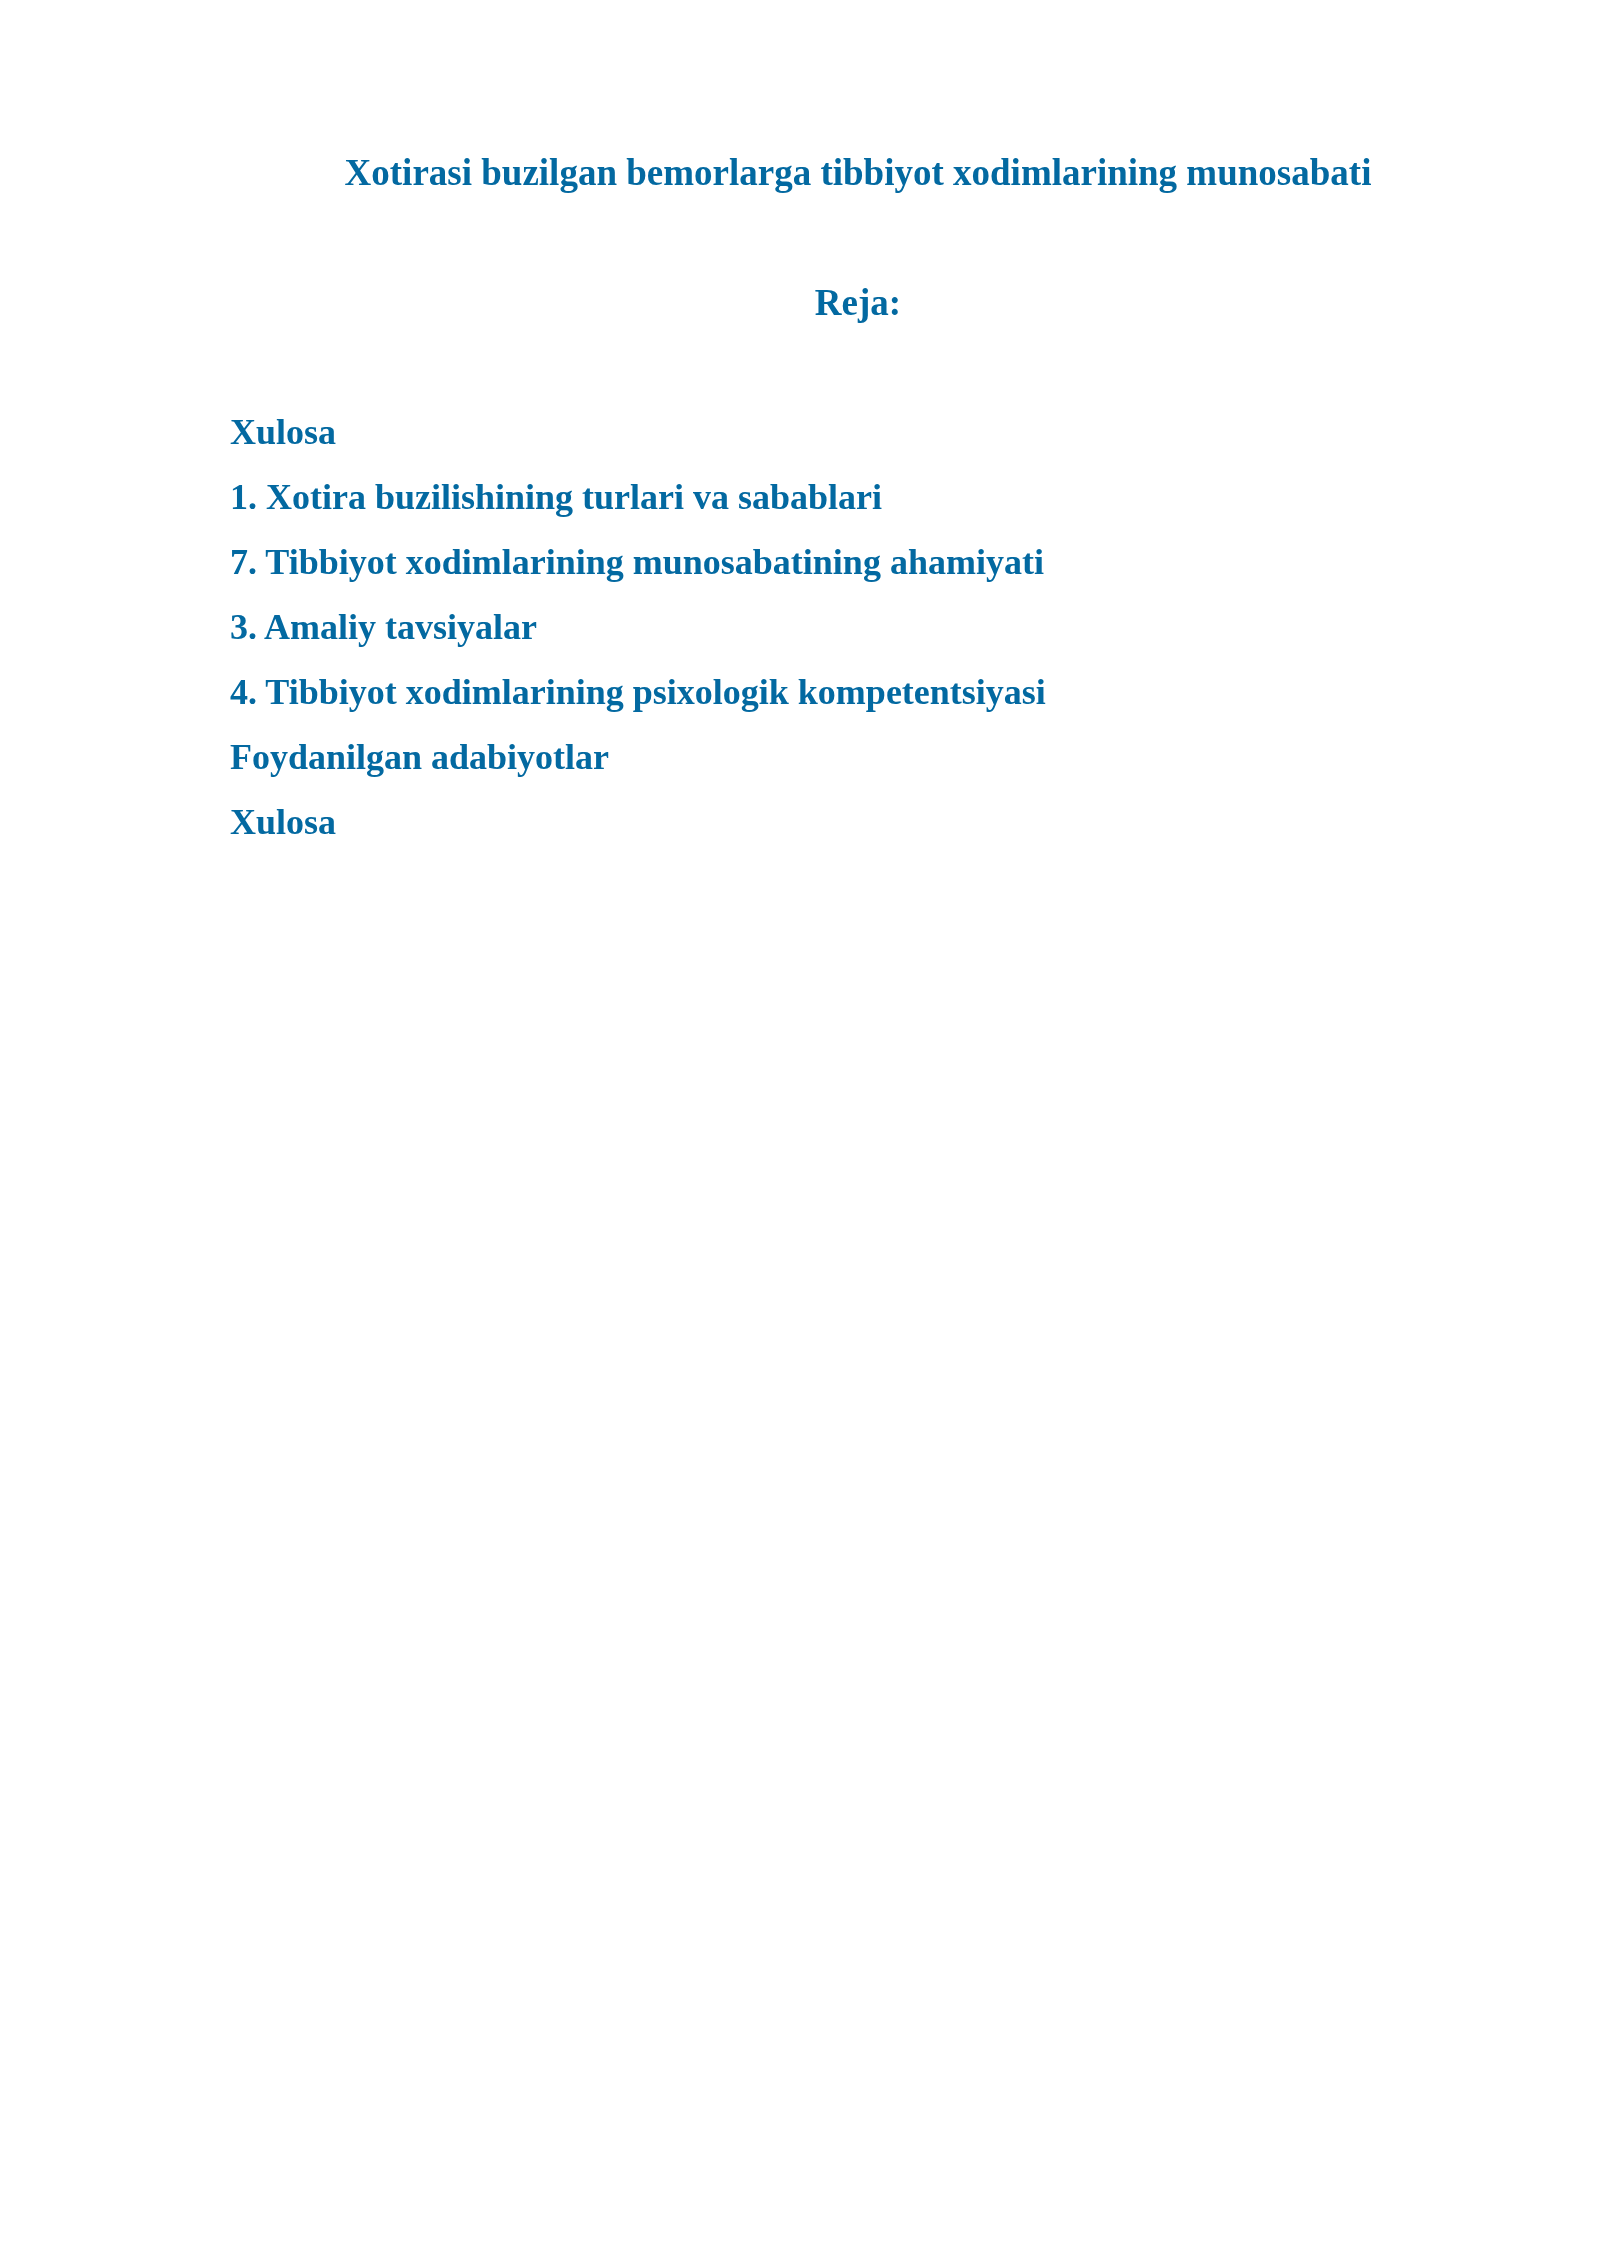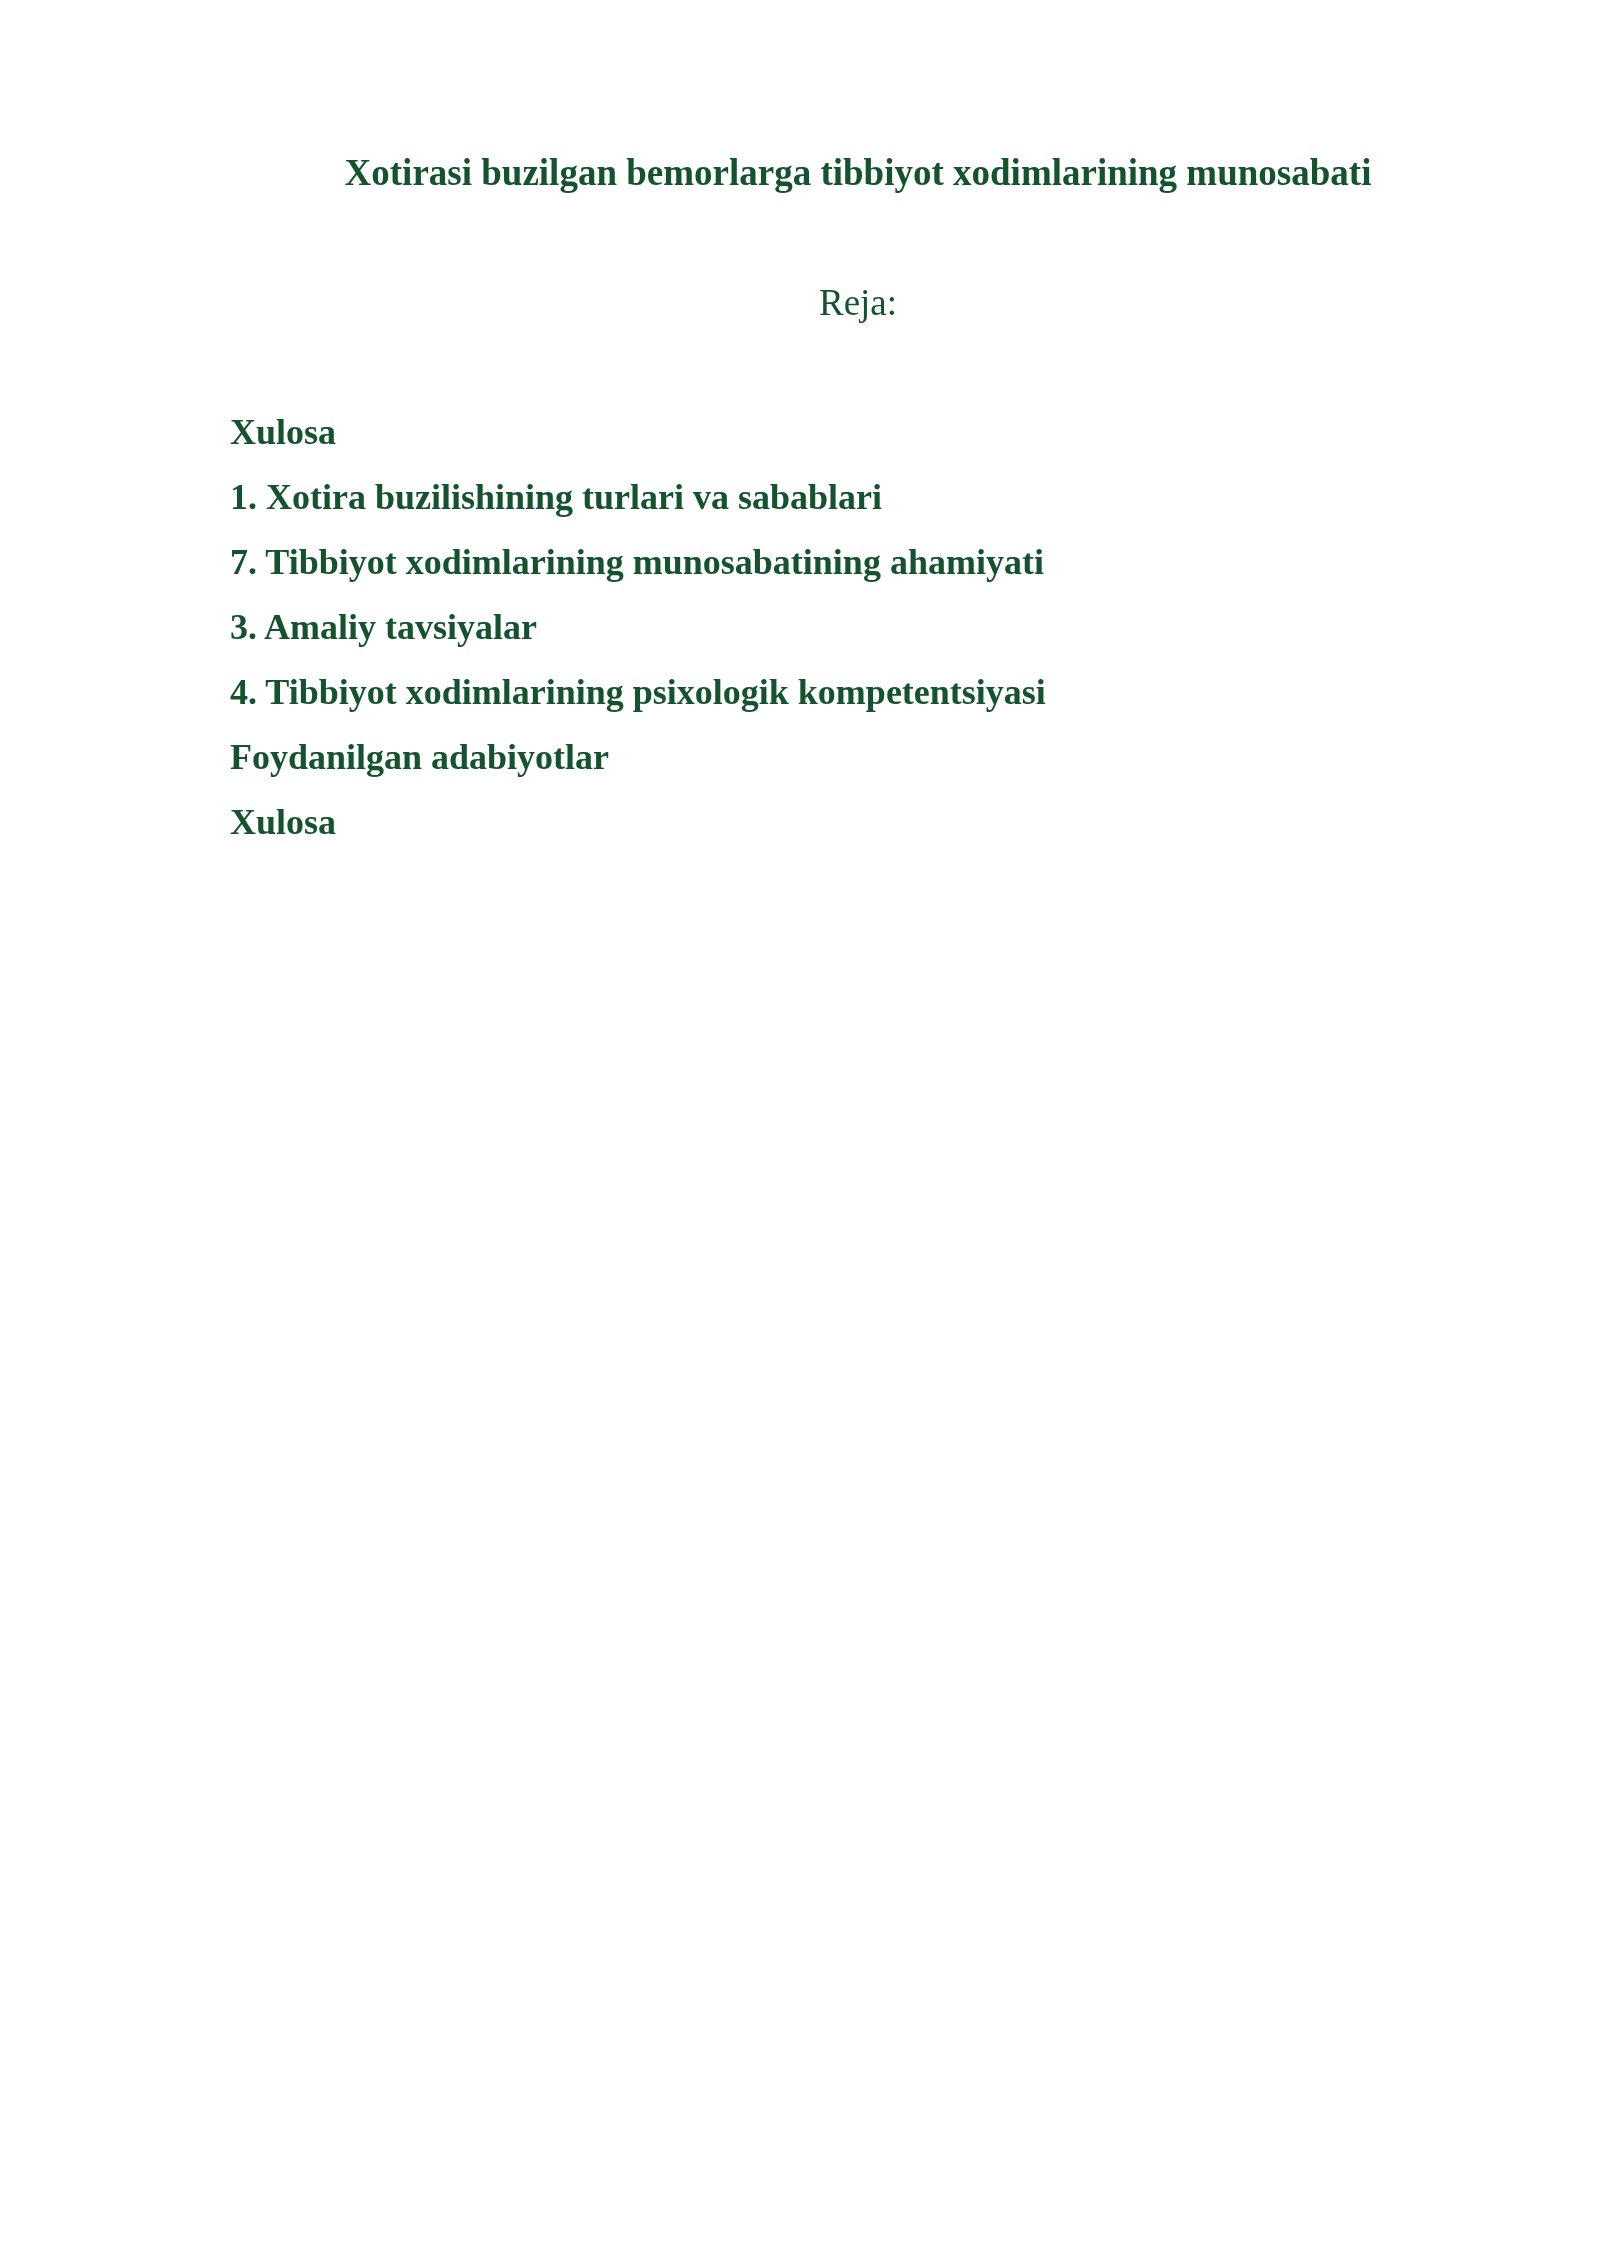--- a/index.html
+++ b/index.html
@@ -5,32 +5,32 @@
   * { margin: 0; padding: 0; box-sizing: border-box; }
   html, body {
     background: #ffffff;
     font-family: "Liberation Serif", "DejaVu Serif", serif;
   }
   .page {
     position: relative;
     width: 1600px;
     height: 2262px;
     background: #ffffff;
-    color: #14532d;
+    color: #0369a1;
     padding: 140px 114px 0 230px;
     font-size: 36px;
     line-height: 65px;
   }
   .title {
     font-weight: bold;
     text-align: center;
     font-size: 37px;
   }
   .subtitle {
-    font-weight: normal;
+    font-weight: bold;
     text-align: center;
     font-size: 37px;
   }
   .blank-line { height: 65px; }
   .outline-line { font-weight: bold; }
   .outline-line.bold { font-weight: bold; }
 </style>
 </head>
 <body>
 

